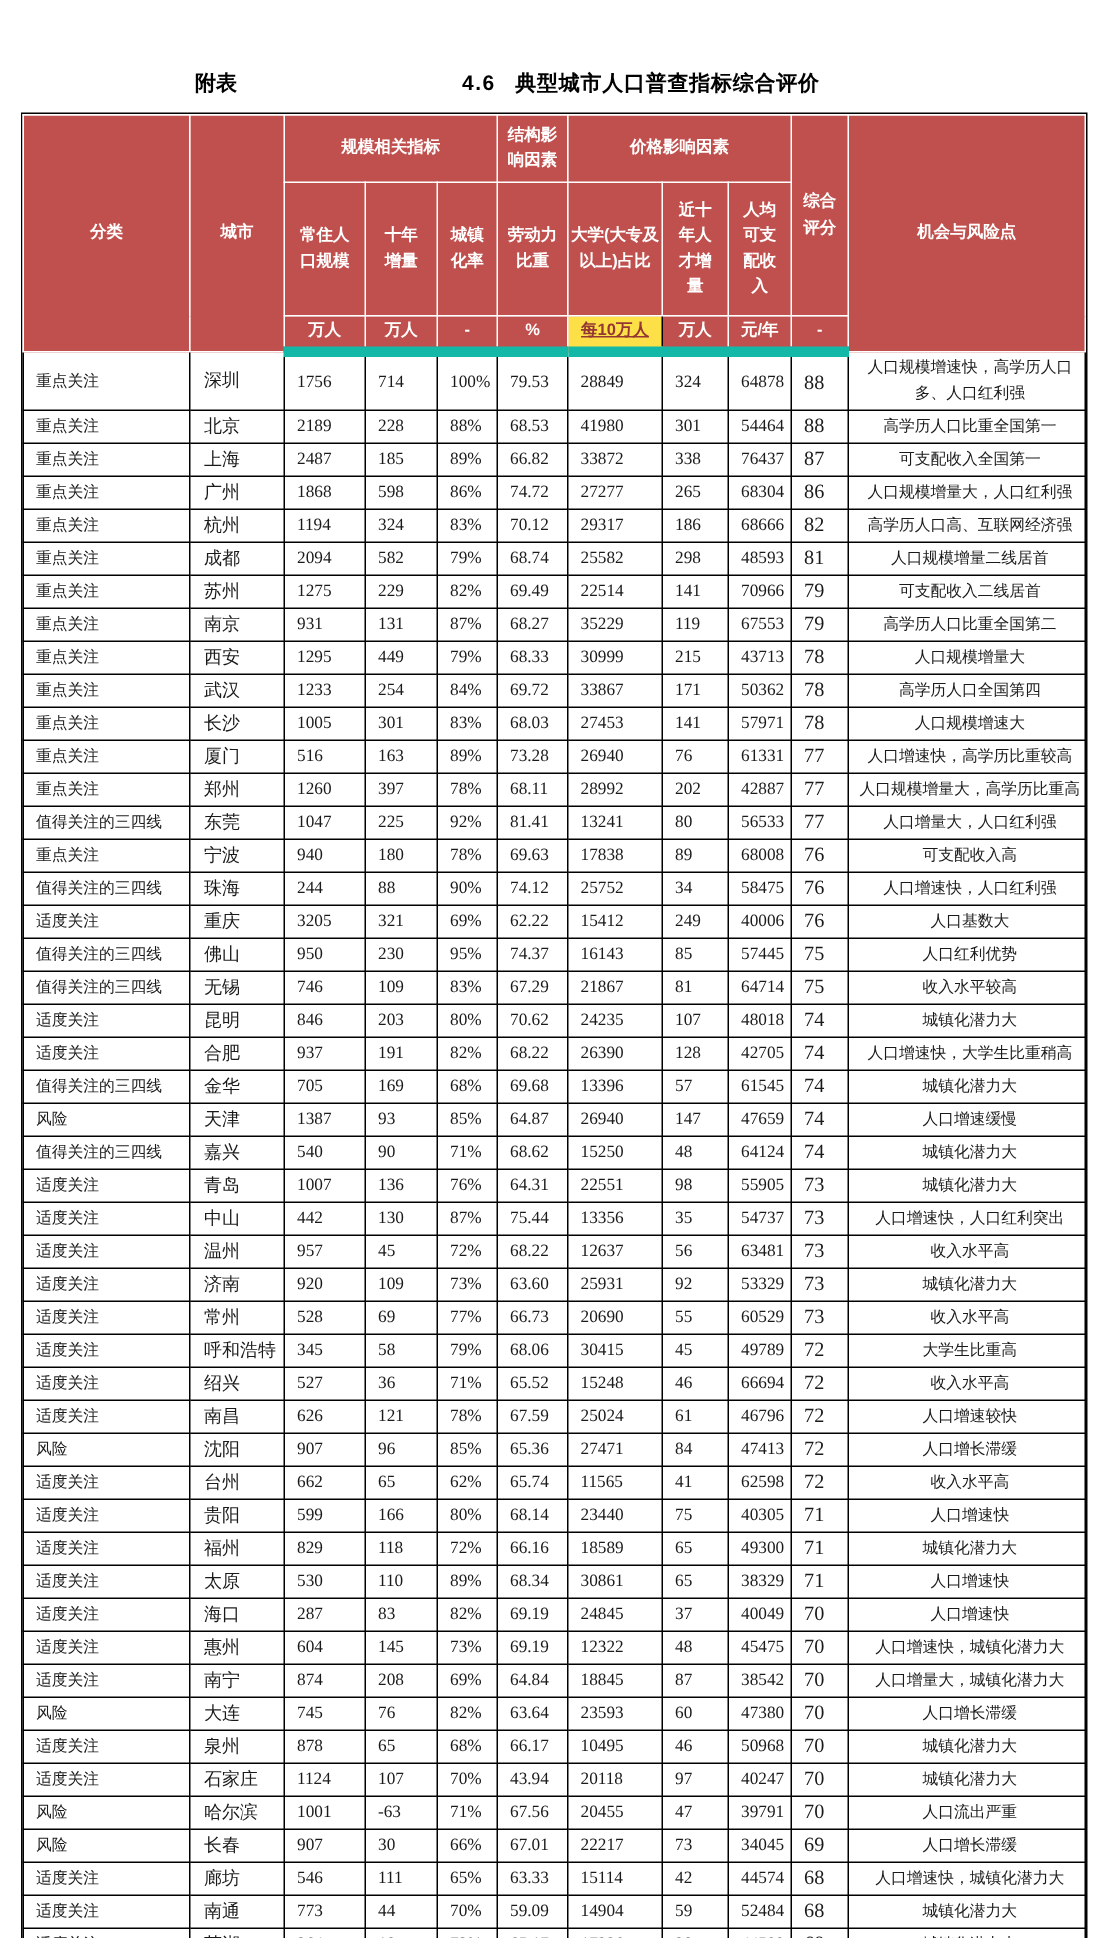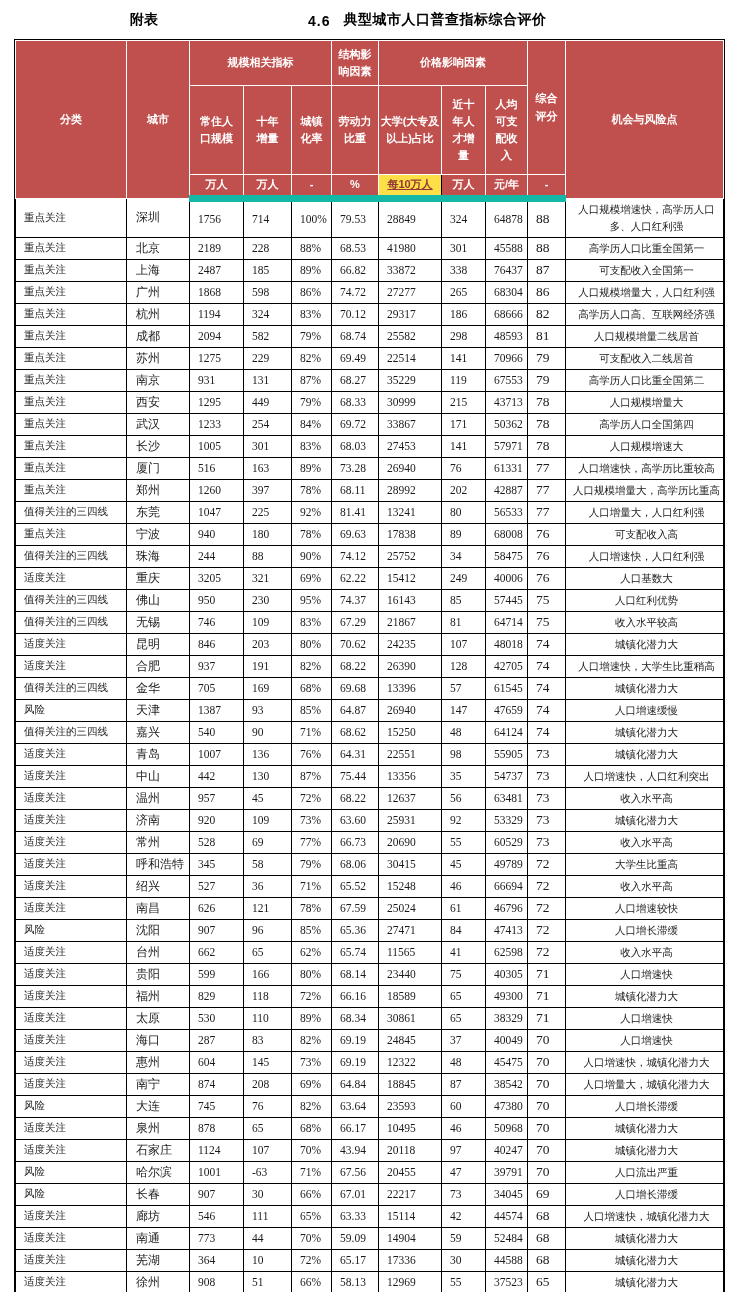--- a/index.html
+++ b/index.html
@@ -8,25 +8,26 @@
     background: #ffffff;
     width: 737px;
     font-family: "Liberation Sans", sans-serif;
     color: #1a1a1a;
   }
   .page { width: 737px; min-height: 1292px; background: #fff; }
 
   
   .title-row {
     display: flex;
-    align-items: flex-end;
+    align-items: flex-start;
     font-weight: bold;
     font-size: 14px;
     padding: 11px 0 10px 130px;
     color: #000;
+    margin-top: 36px;
   }
   .title-num { margin-left: 150px; letter-spacing: 1px; }
   .title-text { margin-left: 13px; letter-spacing: 0.5px; }
 
   
   .table-wrap { margin-left: 14px; width: 709px; border: 1px solid #000; }
   table { border-collapse: collapse; width: 100%; table-layout: fixed; }
 
   thead th {
     background: #c0504d;
@@ -146,21 +147,21 @@
 
   <tr>
     <td class="cat">重点关注</td>
     <td class="city">北京</td>
     <td class="num">2189</td>
     <td class="num">228</td>
     <td class="num">88%</td>
     <td class="num">68.53</td>
     <td class="num">41980</td>
     <td class="num">301</td>
-    <td class="num">45588</td>
+    <td class="num">54464</td>
     <td class="score">88</td>
     <td class="note">高学历人口比重全国第一</td>
   </tr>
 
   <tr>
     <td class="cat">重点关注</td>
     <td class="city">上海</td>
     <td class="num">2487</td>
     <td class="num">185</td>
     <td class="num">89%</td>

